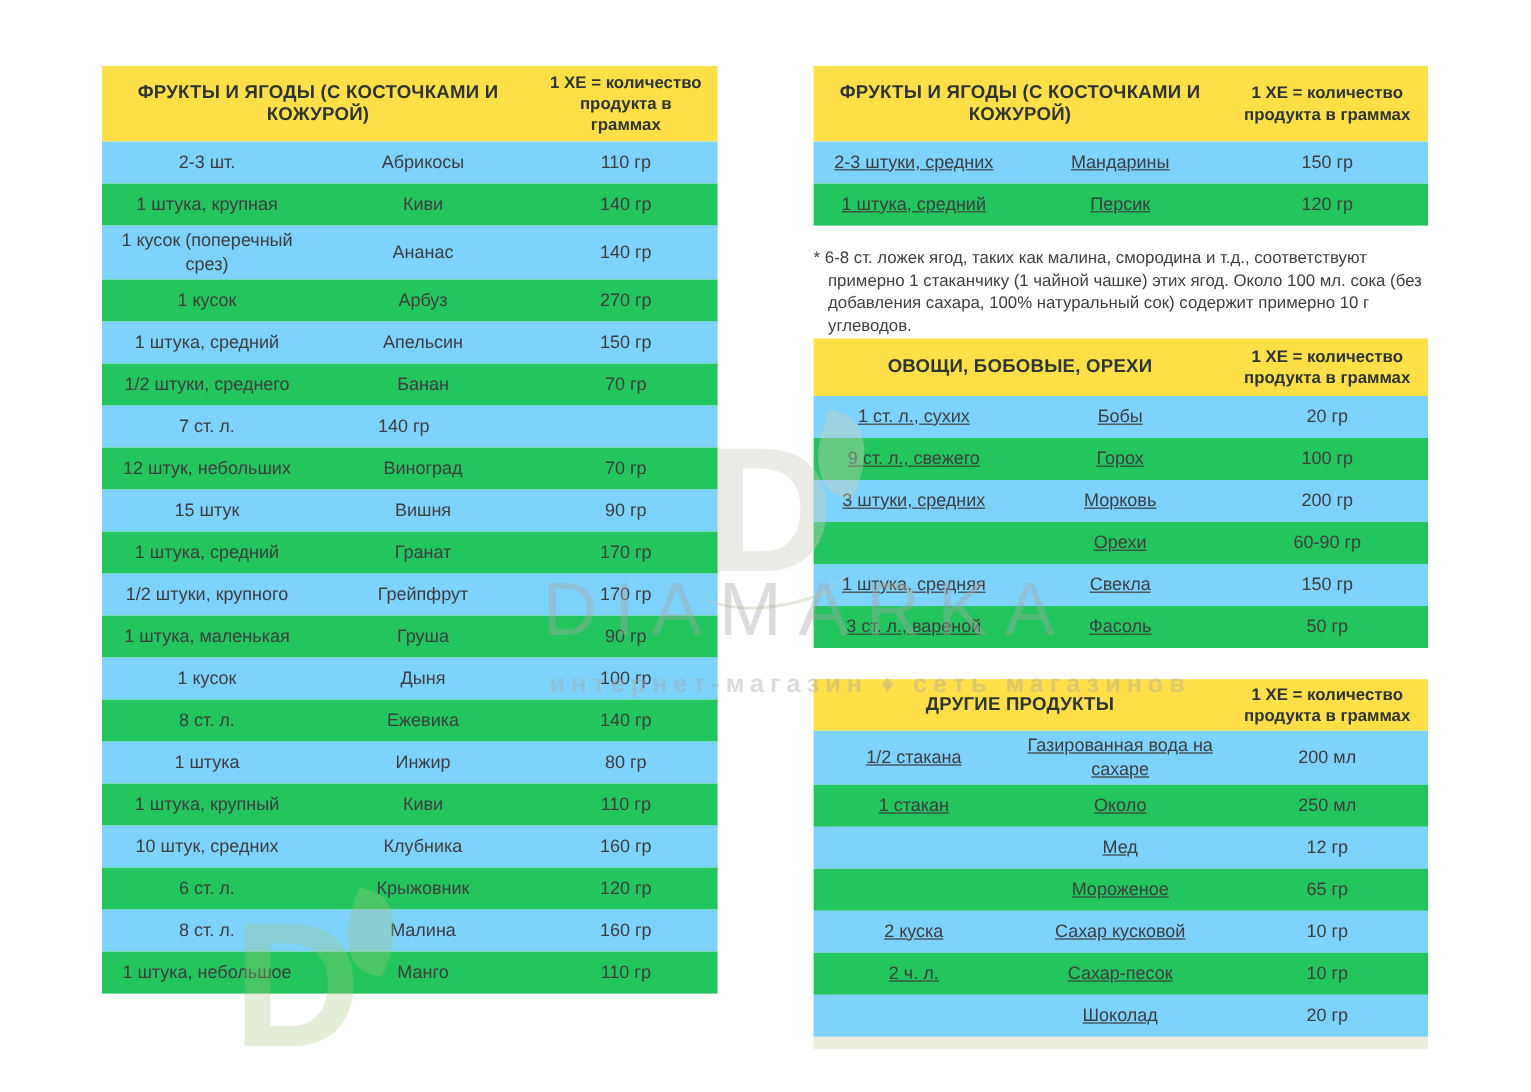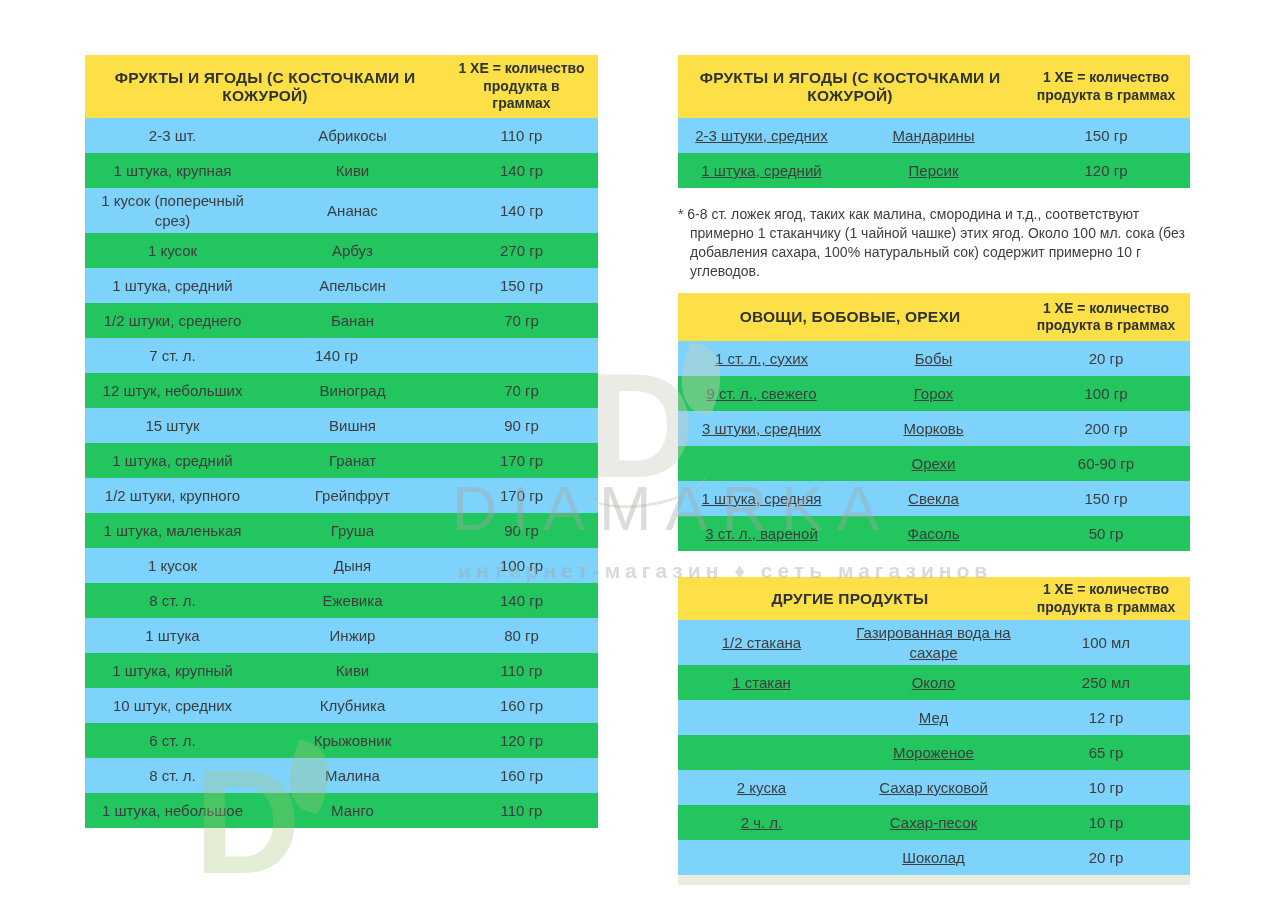--- a/index.html
+++ b/index.html
@@ -24,21 +24,21 @@
   .row{display:flex;min-height:35px;align-items:center;}
   .row.shaded{background:#22c55e;}
   .row.plain{background:#7dd3fc;}
   .cell{text-align:center;font-size:15px;line-height:1.3;padding:3px 8px;box-sizing:border-box;color:#3d3d3d;}
   .t-left .cell-qty{width:175px;}
   .t-left .cell-product{width:185px;}
   .t-right .cell-qty{width:167px;text-decoration:underline;}
   .t-right .cell-product{width:177px;text-decoration:underline;}
   .note{font-size:14px;line-height:1.36;color:#3e3e3e;margin:17px 0 0 0;
     padding-left:12px;text-indent:-12px;}
-  .veg-table{margin-top:12px;}
+  .veg-table{margin-top:1px;}
   .other-table{margin-top:26px;}
   .partial-row{height:10px;background:#ebecdc;}
   
   .wm{position:absolute;pointer-events:none;}
   .wm-brand{left:452px;top:472px;font-size:63px;font-weight:normal;letter-spacing:14px;
     color:rgba(168,168,162,0.40);}
   .wm-tagline{left:458px;top:559px;font-size:21px;font-weight:bold;letter-spacing:5px;
     color:rgba(168,168,162,0.42);}
   .logo{position:absolute;pointer-events:none;}
   .logo .d-letter{font-size:148px;font-weight:bold;line-height:1;display:block;}
@@ -230,21 +230,21 @@
 
   <section class="table t-right other-table">
     <header class="thead h-low">
       <div class="th title">ДРУГИЕ ПРОДУКТЫ</div>
       <div class="th unit">1 ХЕ = количество продукта в граммах</div>
     </header>
     <div class="rows">
         <div class="row plain">
           <div class="cell cell-qty">1/2 стакана</div>
           <div class="cell cell-product">Газированная вода на сахаре</div>
-          <div class="cell cell-amount">100 мл</div>
+          <div class="cell cell-amount">200 мл</div>
         </div>
         <div class="row shaded">
           <div class="cell cell-qty">1 стакан</div>
           <div class="cell cell-product">Около</div>
           <div class="cell cell-amount">250 мл</div>
         </div>
         <div class="row plain">
           <div class="cell cell-qty"></div>
           <div class="cell cell-product">Мед</div>
           <div class="cell cell-amount">12 гр</div>

